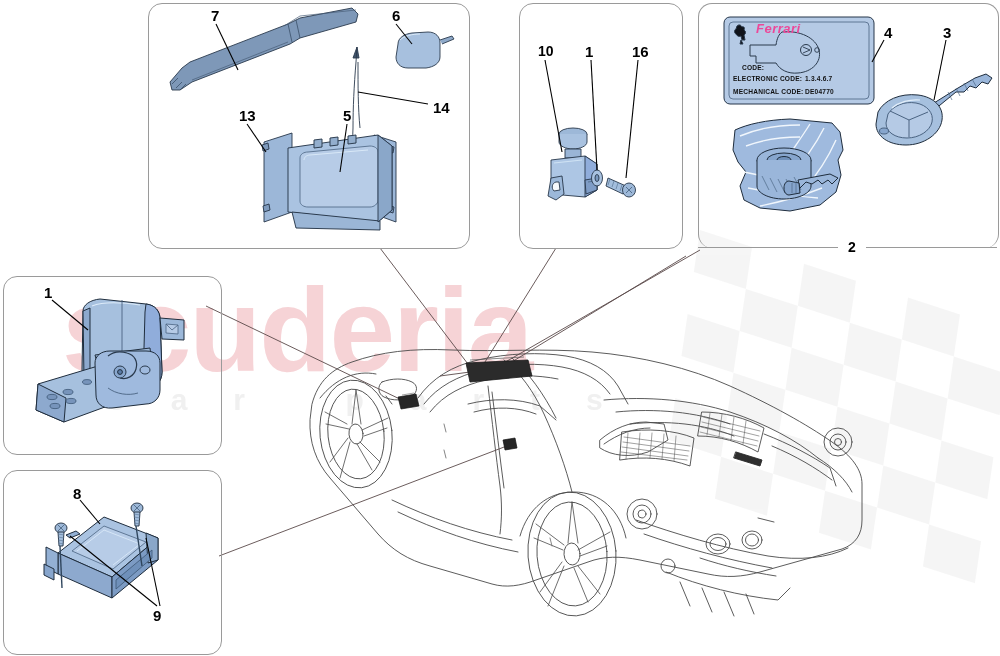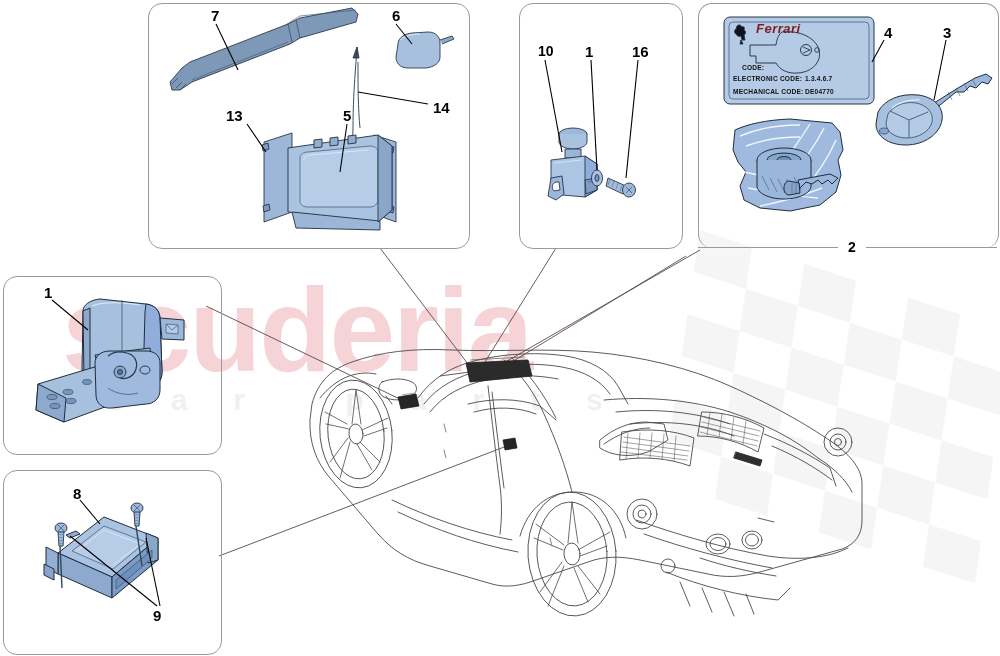--- a/index.html
+++ b/index.html
@@ -549,33 +549,33 @@
       <line x1="638" y1="60" x2="626" y2="178"></line>
       <line x1="884" y1="40" x2="872" y2="62"></line>
       <line x1="946" y1="40" x2="934" y2="100"></line>
       <line x1="52" y1="300" x2="88" y2="330"></line>
       <line x1="80" y1="500" x2="100" y2="524"></line>
       <line x1="157" y1="606" x2="70" y2="536"></line>
       <line x1="160" y1="606" x2="146" y2="538"></line>
     </g>
   </svg>
 
-  <div class="cardtext" style="left:756px;top:21px;font-size:13px;font-weight:bold;font-style:italic;color:#7f1d1d;letter-spacing:0.5px;">Ferrari</div>
+  <div class="cardtext" style="left:756px;top:21px;font-size:13px;font-weight:bold;font-style:italic;color:#ec4899;letter-spacing:0.5px;">Ferrari</div>
 
   <div class="cardtext" style="left:742px;top:64px;font-size:6.6px;font-weight:bold;letter-spacing:0.2px;">CODE:</div>
 
   <div class="cardtext" style="left:733px;top:75px;font-size:6.6px;font-weight:bold;letter-spacing:0.2px;">ELECTRONIC CODE:</div>
   <div class="cardtext" style="left:805px;top:75px;font-size:6.6px;font-weight:bold;letter-spacing:0.2px;">1.3.4.6.7</div>
 
   <div class="cardtext" style="left:733px;top:88px;font-size:6.6px;font-weight:bold;letter-spacing:0.2px;">MECHANICAL CODE:</div>
   <div class="cardtext" style="left:805px;top:88px;font-size:6.6px;font-weight:bold;letter-spacing:0.2px;">DE04770</div>
 
   <div class="callout" style="left:211px;top:8px;font-size:15px;">7</div>
   <div class="callout" style="left:392px;top:8px;font-size:15px;">6</div>
-  <div class="callout" style="left:226px;top:108px;font-size:15px;">13</div>
+  <div class="callout" style="left:239px;top:108px;font-size:15px;">13</div>
   <div class="callout" style="left:343px;top:108px;font-size:15px;">5</div>
   <div class="callout" style="left:433px;top:100px;font-size:15px;">14</div>
   <div class="callout" style="left:538px;top:44px;font-size:14px;">10</div>
   <div class="callout" style="left:585px;top:44px;font-size:15px;">1</div>
   <div class="callout" style="left:632px;top:44px;font-size:15px;">16</div>
   <div class="callout" style="left:884px;top:25px;font-size:15px;">4</div>
   <div class="callout" style="left:943px;top:25px;font-size:15px;">3</div>
   <div class="callout" style="left:848px;top:240px;font-size:14px;">2</div>
   <div class="callout" style="left:44px;top:285px;font-size:15px;">1</div>
   <div class="callout" style="left:73px;top:486px;font-size:15px;">8</div>

